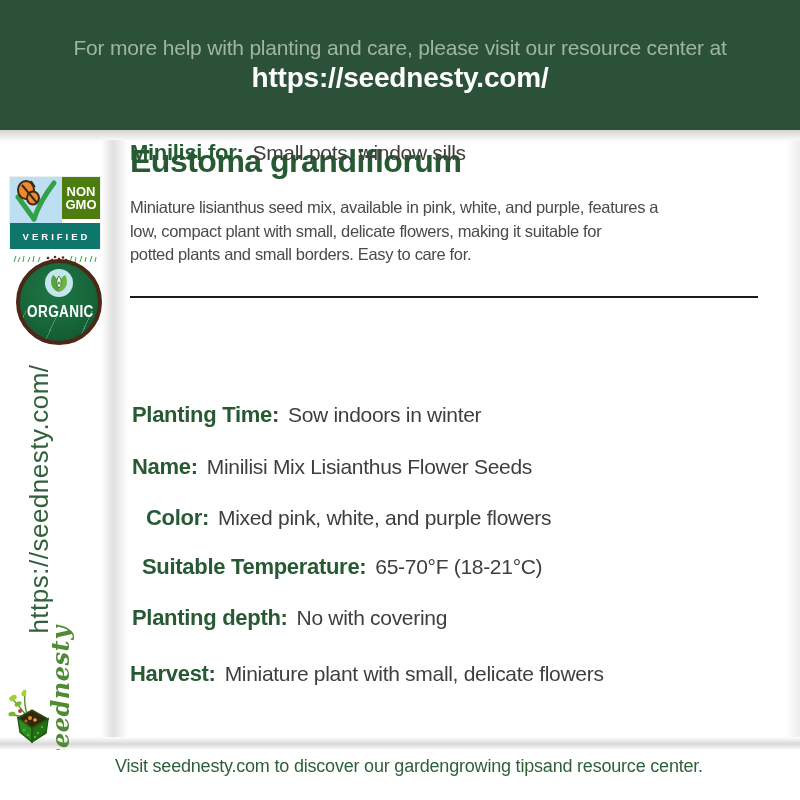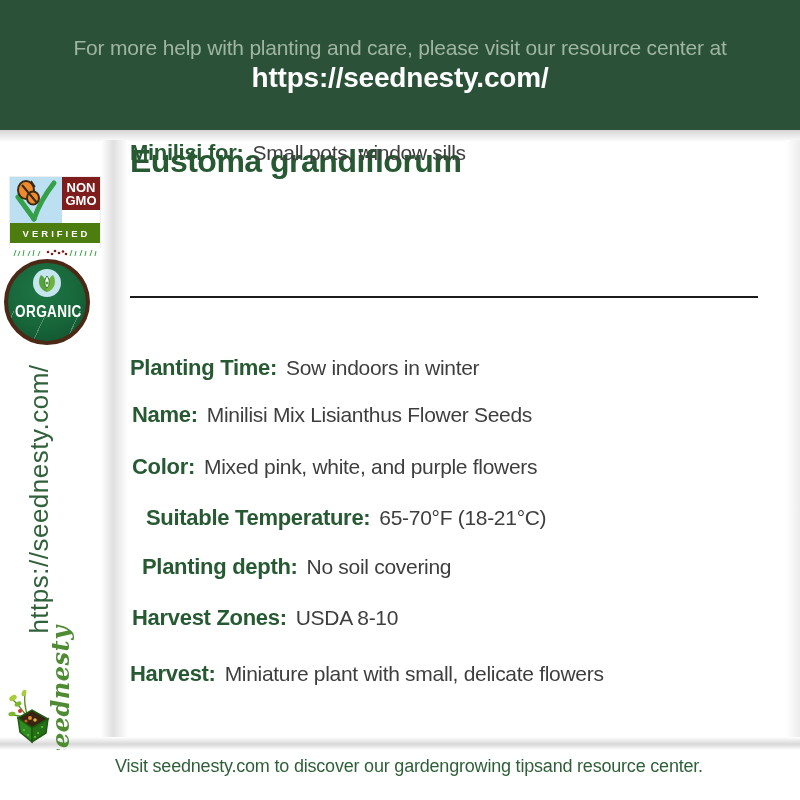--- a/index.html
+++ b/index.html
@@ -21,29 +21,29 @@
   .edge-r { position:absolute; left:786px; top:140px; width:14px; height:598px;
             background:linear-gradient(90deg,#ffffff,#ededed); }
   .bottom-shadow { position:absolute; left:0; top:737px; width:800px; height:13px;
             background:linear-gradient(180deg,#ffffff 0%,#d8d8d8 55%,#ffffff 100%); }
 
   
   .nongmo { position:absolute; left:10px; top:177px; width:90px; height:70px; background:#ffffff;
             box-shadow:0 0 0 1px #eee; }
   .ng-top { display:flex; height:46px; }
   .ng-sky { width:52px; height:46px; background:#bcdff2; position:relative; overflow:hidden; }
-  .ng-blue { width:38px; height:33px; background:#7f1d1d; color:#fff; display:flex; flex-direction:column;
+  .ng-blue { width:38px; height:42px; background:#4d7c0f; color:#fff; display:flex; flex-direction:column;
              align-items:center; justify-content:center; font-weight:bold; font-size:13px; line-height:13px;
              letter-spacing:0; }
-  .ng-verified { height:20px; background:#4d7c0f; color:#ffffff; font-size:9.5px; font-weight:bold;
+  .ng-verified { height:26px; background:#0f766e; color:#ffffff; font-size:9.5px; font-weight:bold;
              letter-spacing:3px; display:flex; align-items:center; justify-content:center; padding-left:3px; }
   .ng-strip { height:9px; background:#ffffff; position:relative; }
 
   
-  .organic { position:absolute; left:4px; top:259px; width:86px; height:86px; border-radius:50%;
+  .organic { position:absolute; left:16px; top:259px; width:86px; height:86px; border-radius:50%;
              border:4px solid #4c2817;
              background:radial-gradient(circle at 45% 35%, #1e7644 0%, #17663a 55%, #114d2b 100%);
              overflow:hidden; }
   .org-lines { position:absolute; left:-10px; top:48px; width:110px; height:60px; opacity:.28;
              background:repeating-linear-gradient(115deg, transparent 0 14px, #ffffff 14px 15px, transparent 15px 30px); }
   .org-word { position:absolute; left:0; top:39px; width:100%; text-align:center; color:#ffffff;
              font-weight:bold; font-size:16.5px; letter-spacing:.5px; transform:scaleX(.82); }
   .org-seal { position:absolute; left:24px; top:5px; }
 
   
@@ -169,39 +169,41 @@
           <circle cx="30" cy="47" r="1"></circle>
         <circle cx="34" cy="41" r="1"></circle>
           <circle cx="27" cy="51" r="1"></circle>
       </g>
     </svg>
   </div>
   <div class="brand-script">seednesty</div>
 
   <div class="content">
     <h1 class="title">Eustoma grandiflorum</h1>
+    <div class="desc">
+      <div>Miniature lisianthus seed mix, available in pink, white, and purple, features a</div>
+      <div>low, compact plant with small, delicate flowers, making it suitable for</div>
+      <div>potted plants and small borders. Easy to care for.</div>
+    </div>
     <div class="rule"></div>
 
     <div class="row">
       <span class="lab">Planting Time:</span><span class="val">Sow indoors in winter</span>
     </div>
     <div class="row">
       <span class="lab">Name:</span><span class="val">Minilisi Mix Lisianthus Flower Seeds</span>
     </div>
     <div class="row">
       <span class="lab">Color:</span><span class="val">Mixed pink, white, and purple flowers</span>
     </div>
     <div class="row">
       <span class="lab">Suitable Temperature:</span><span class="val">65-70°F (18-21°C)</span>
     </div>
     <div class="row">
-      <span class="lab">Planting depth:</span><span class="val">No soil covering</span>
-    </div>
-    <div class="row">
-      <span class="lab">Harvest Zones:</span><span class="val">USDA 8-10</span>
+      <span class="lab">Planting depth:</span><span class="val">No with covering</span>
     </div>
     <div class="row">
       <span class="lab">Harvest:</span><span class="val">Miniature plant with small, delicate flowers</span>
     </div>
     <div class="row">
       <span class="lab">Minilisi for:</span><span class="val">Small pots, window sills</span>
     </div>
   </div>
 
   <div class="footer">

